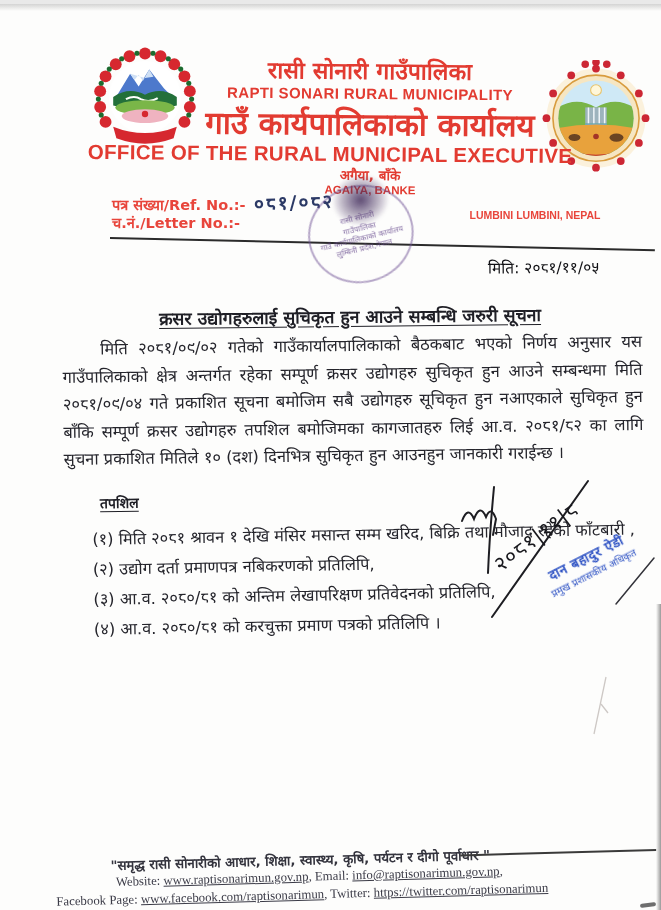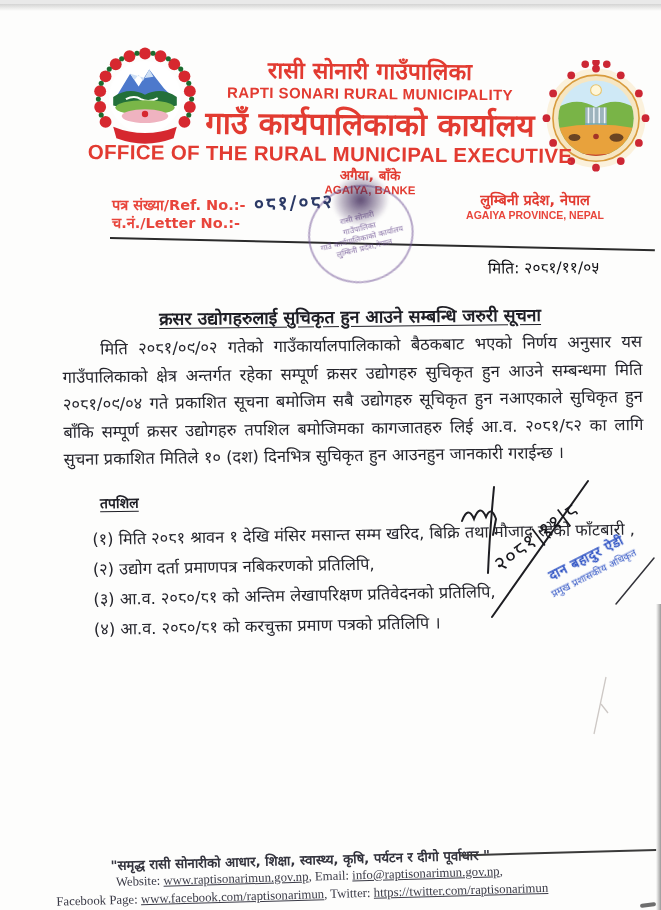--- a/index.html
+++ b/index.html
@@ -156,22 +156,21 @@
   <div class="abs hdr en-muni">RAPTI SONARI RURAL MUNICIPALITY</div>
   <div class="abs hdr np-office">गाउँ कार्यपालिकाको कार्यालय</div>
   <div class="abs hdr en-office">OFFICE OF THE RURAL MUNICIPAL EXECUTIVE</div>
   <div class="abs hdr np-place">अगैया, बाँके</div>
   <div class="abs hdr en-place">AGAIYA, BANKE</div>
 
   <div class="abs ref1">
     <span>पत्र संख्या/Ref. No.:-</span><span class="ref-val">०८१/०८२</span>
   </div>
   <div class="abs ref2">च.नं./Letter No.:-</div>
-  <div class="abs prov1">लुम्बिनी प्रदेश, नेपाल</div>
-  <div class="abs prov2">AGAIYA PROVINCE, NEPAL</div>
+  <div class="abs prov2">LUMBINI LUMBINI, NEPAL</div>
 
   <div class="abs rule"></div>
 
   <div class="abs round-stamp">
     <div class="ring">
       <div class="row">रासी सोनारी</div>
       <div class="row">गाउँपालिका</div>
       <div class="row">गाउँ कार्यपालिकाको कार्यालय</div>
       <div class="row">लुम्बिनी प्रदेश,नेपाल</div>
     </div>

